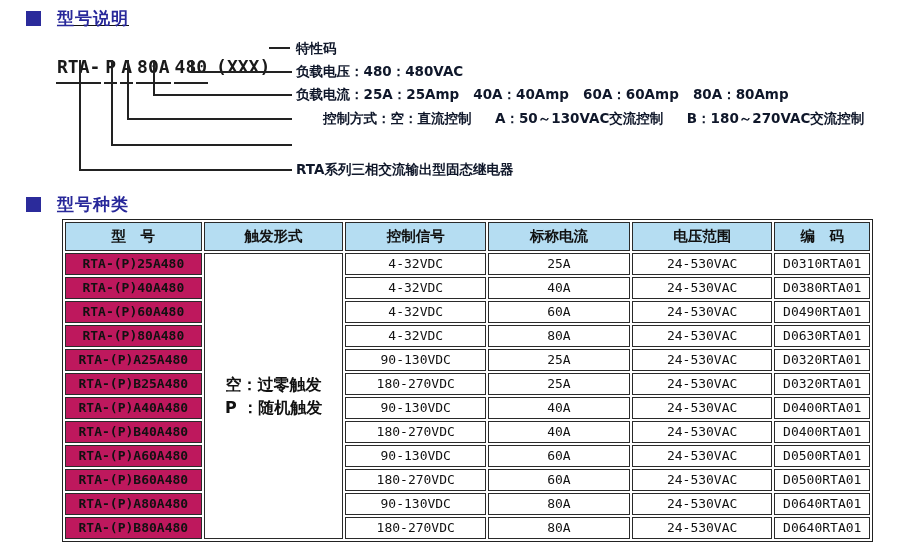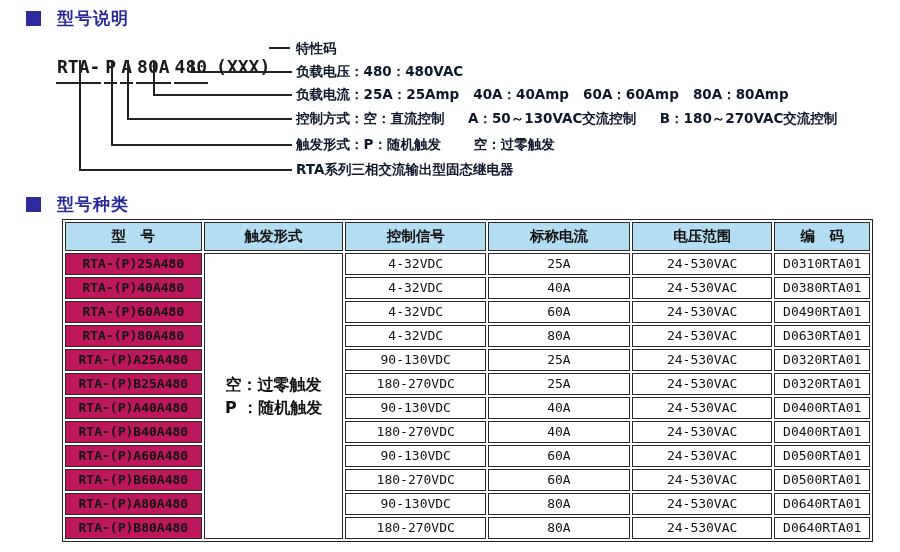--- a/index.html
+++ b/index.html
@@ -5,21 +5,21 @@
   html,body{margin:0;padding:0;background:#ffffff;}
   .page{
     position:relative;width:900px;height:552px;overflow:hidden;
     background:#ffffff;color:#111;
     font-family:"DejaVu Sans", sans-serif;
   }
   
   .sec-title{position:absolute;left:26px;display:flex;align-items:center;}
   .sec-title .bullet{width:15px;height:15px;background:#2b2b9b;display:inline-block;flex:0 0 auto;}
   .sec-title .t{margin-left:16px;font-size:17px;font-weight:bold;color:#28289a;letter-spacing:1px;}
-  #title1{top:7px;}
+  #title1{top:7px;text-decoration:underline;}
   #title2{top:193px;}
 
   
   .model-line{
     position:absolute;left:57px;top:35px;
     font-family:"DejaVu Sans Mono", monospace;
     font-size:18px;font-weight:bold;color:#1a1a1a;white-space:nowrap;
   }
   .model-line .seg{position:relative;display:inline-block;margin-right:5px;}
   .model-line .seg::after{
@@ -35,21 +35,21 @@
   #conn-voltage{left:191px;top:60px;width:99px; height:11px;}
   #conn-feature{position:absolute;left:269px;top:47px;width:21px;height:2px;background:#222;}
 
   .callout{
     position:absolute;left:296px;font-size:13.5px;font-weight:bold;
     color:#0f172a;white-space:pre;
   }
   #callout-0{top:40px;}
   #callout-1{top:63px;}
   #callout-2{top:86px;}
-  #callout-3{top:110px;}
+  #callout-3{top:110px;margin-left:27px;}
   #callout-4{top:136px;}
   #callout-5{top:161px;}
 
   
   .tbl-wrap{position:absolute;left:62px;top:219px;}
   table.models{
     border-collapse:separate;border-spacing:2px;
     table-layout:fixed;width:811px;
     background:#ffffff;border:1px solid #222;
   }
@@ -91,21 +91,20 @@
   <div class="conn" id="conn-trigger"></div>
   <div class="conn" id="conn-control"></div>
   <div class="conn" id="conn-current"></div>
   <div class="conn" id="conn-voltage"></div>
   <div id="conn-feature"></div>
 
   <div class="callout" id="callout-0">特性码</div>
   <div class="callout" id="callout-1">负载电压：480：480VAC</div>
   <div class="callout" id="callout-2">负载电流：25A：25Amp   40A：40Amp   60A：60Amp   80A：80Amp</div>
   <div class="callout" id="callout-3">控制方式：空：直流控制     A：50～130VAC交流控制     B：180～270VAC交流控制</div>
-  <div class="callout" id="callout-4">触发形式：P：随机触发       空：过零触发</div>
   <div class="callout" id="callout-5">RTA系列三相交流输出型固态继电器</div>
 
   <div class="sec-title" id="title2">
     <span class="bullet"></span>
     <span class="t">型号种类</span>
   </div>
 
   <div class="tbl-wrap">
     <table class="models">
       <colgroup>

